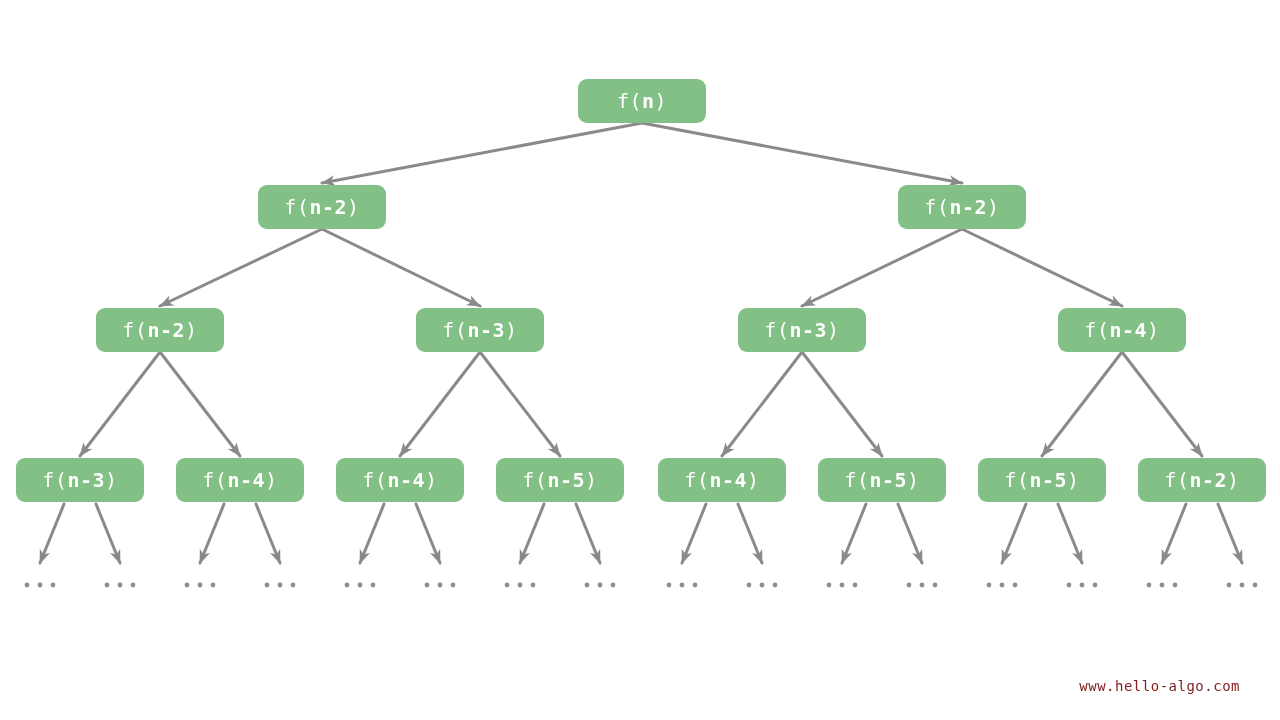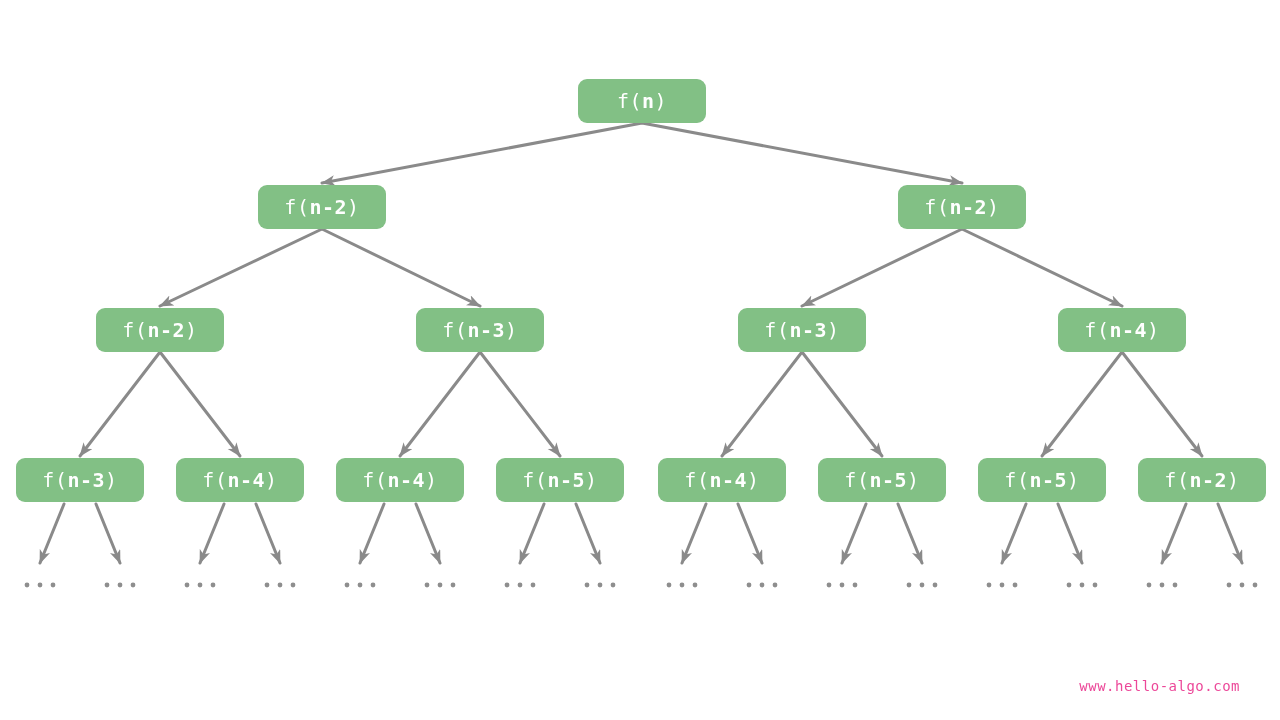--- a/index.html
+++ b/index.html
@@ -250,15 +250,15 @@
         <span class="arg">n-5</span>
         <span class="post">)</span>
       </div>
       <div class="node" style="left: 1202px; top: 480px; width: 128px; height: 44px; border-radius: 9px; background: rgb(130, 192, 133); color: rgb(255, 255, 255);">
         <span class="pre">f(</span>
         <span class="arg">n-2</span>
         <span class="post">)</span>
       </div>
     </div>
 
-  <div class="watermark" style="color: #ec4899;">www.hello-algo.com</div>
+  <div class="watermark" style="color: #7f1d1d;">www.hello-algo.com</div>
 
 </div>
 
 </body></html>

